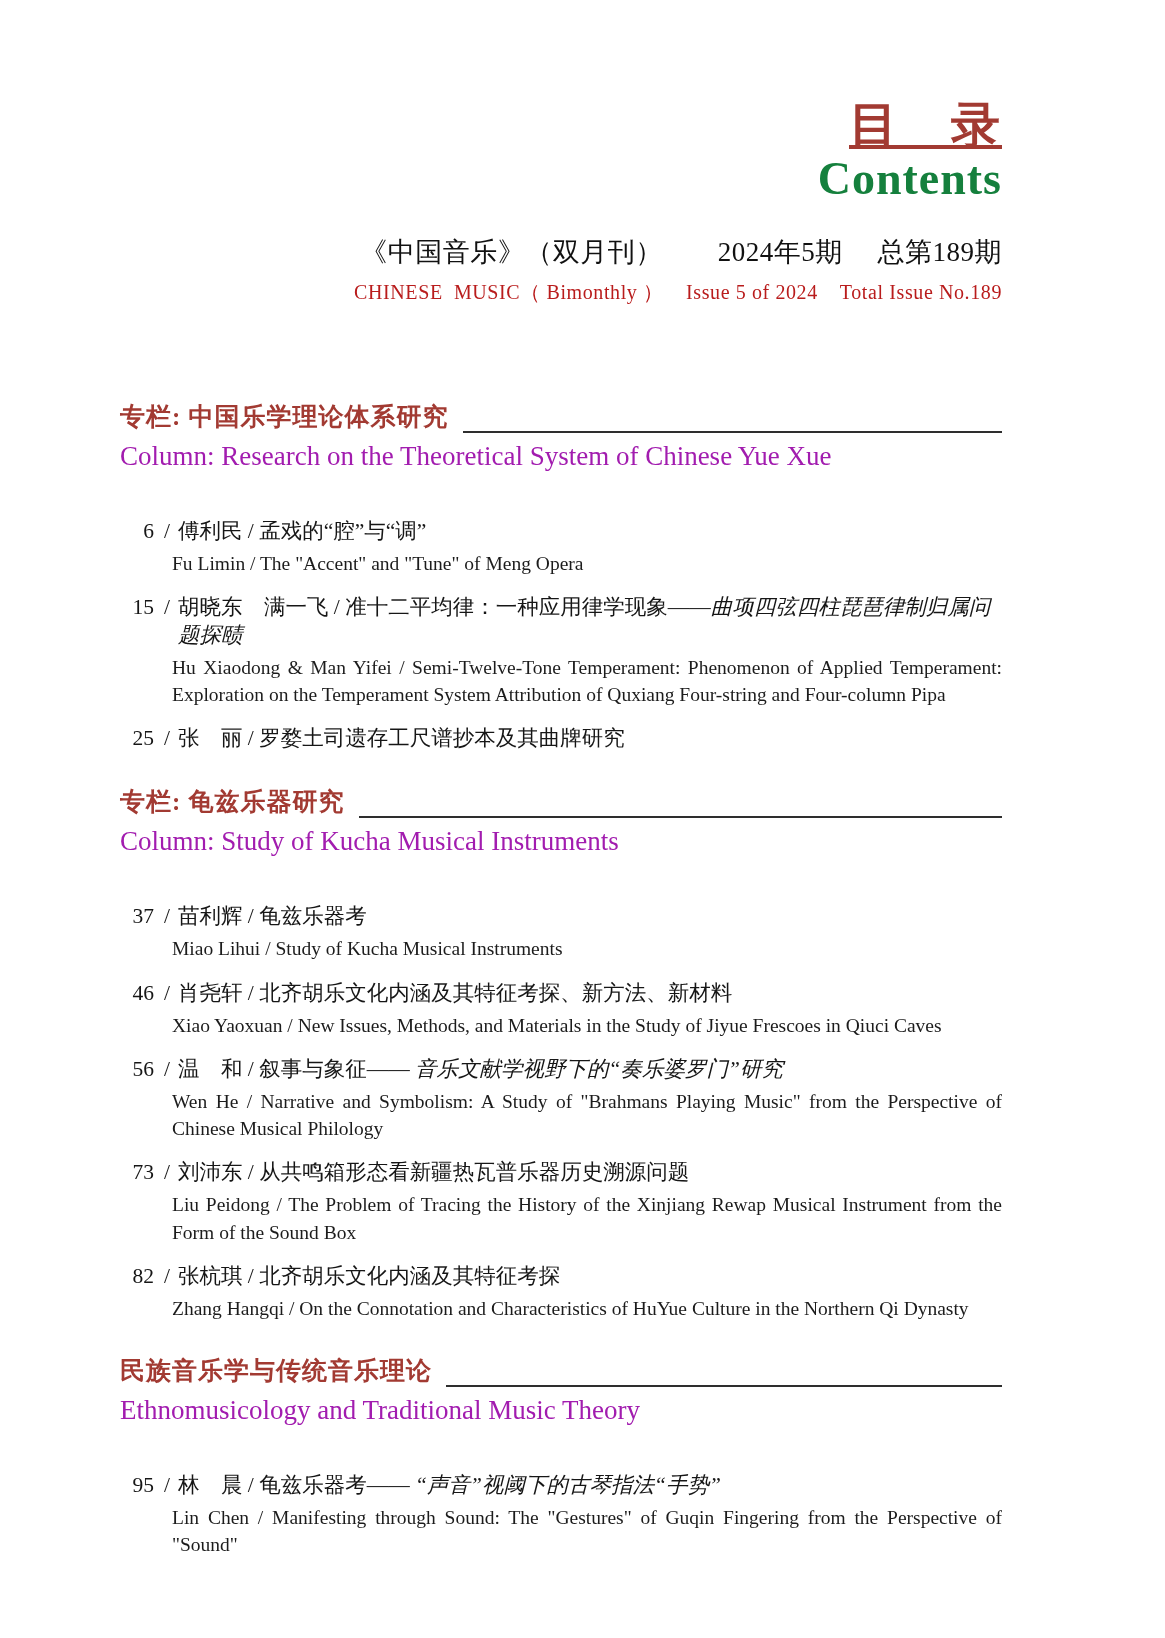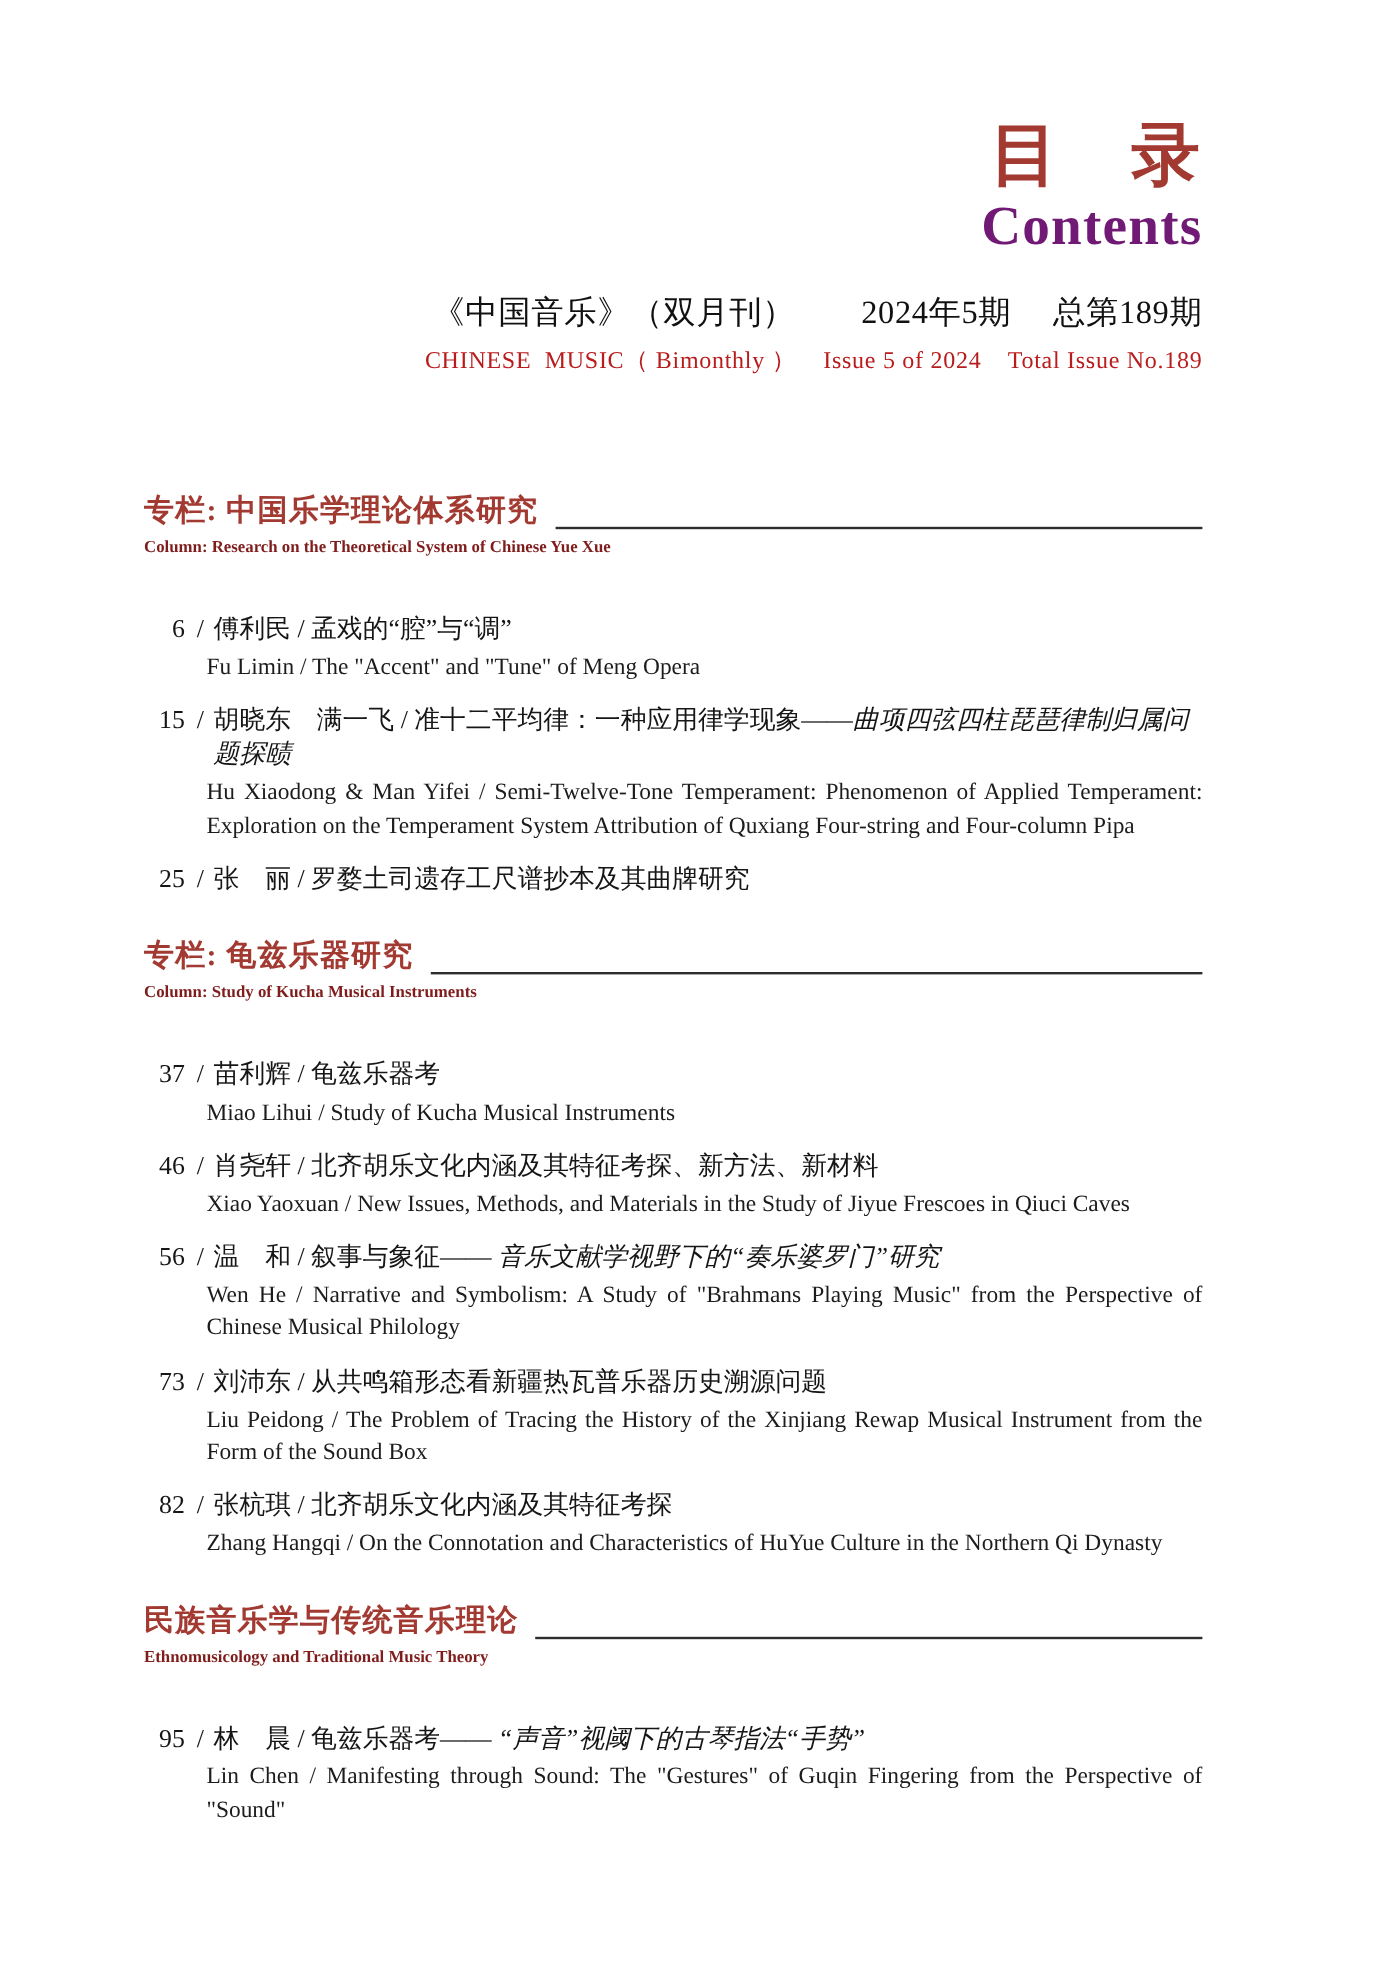--- a/index.html
+++ b/index.html
@@ -22,30 +22,31 @@
     width: 882px;
   }
   .pre { white-space: pre-wrap; }
 
   
   .doc-header {
     padding-top: 100px;
     text-align: right;
   }
   .title-cn {
-    font-size: 57px;
+    font-size: 49px;
     font-weight: bold;
     color: #A23A32;
     line-height: 1.05;
     letter-spacing: 2px;
+    text-decoration: underline;
   }
   .title-en {
     font-size: 46px;
     font-weight: bold;
-    color: #701a75;
+    color: #15803d;
     line-height: 1.05;
     margin-top: 4px;
     letter-spacing: 1px;
   }
   .journal-cn {
     margin-top: 30px;
     font-size: 27px;
     font-weight: 400;
     color: #111;
     letter-spacing: 0.5px;
@@ -73,23 +74,23 @@
   }
   .section-rule {
     flex: 1;
     height: 0;
     border-top: 2px solid #2e2e2e;
     margin-left: 14px;
     margin-top: 2px;
   }
   .section-title-en {
     margin-top: 8px;
-    font-size: 14px;
-    font-weight: bold;
-    color: #7f1d1d;
+    font-size: 27px;
+    font-weight: normal;
+    color: #a21caf;
   }
 
   
   .entries { margin-top: 46px; }
   .entry { margin-bottom: 17px; }
   .entry-cn {
     display: flex;
     align-items: baseline;
     font-size: 21.5px;
     line-height: 1.3;

